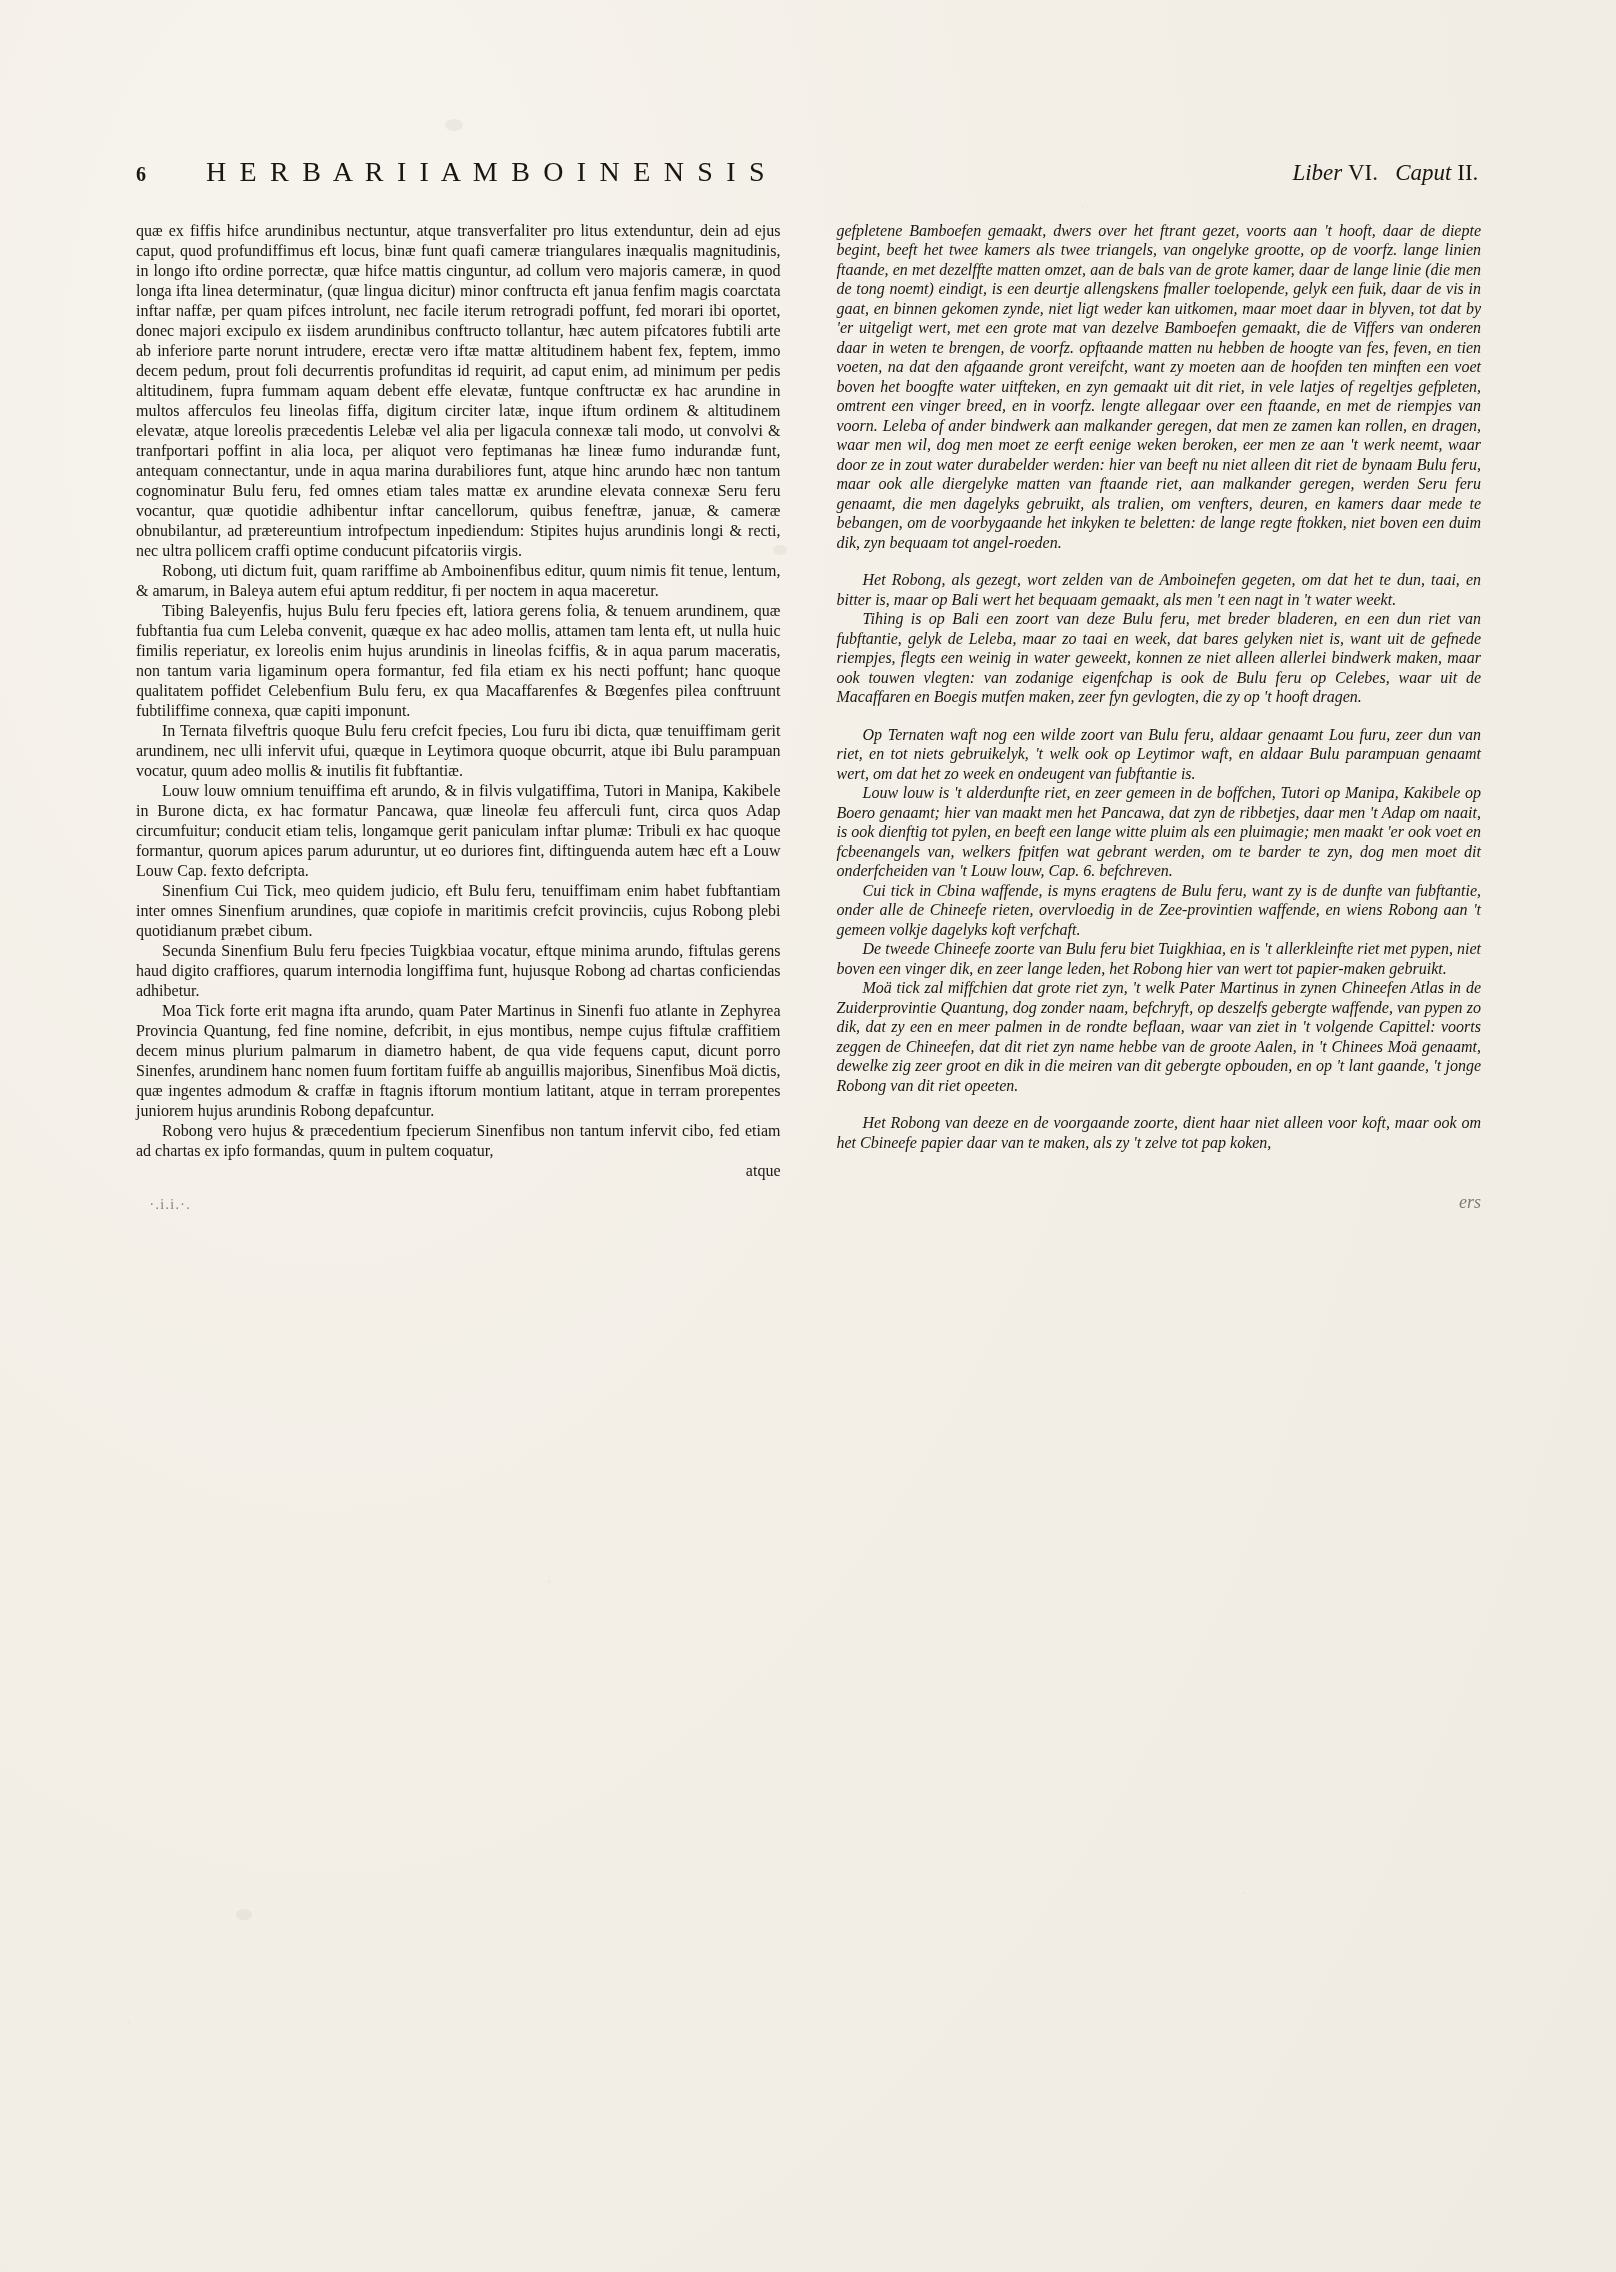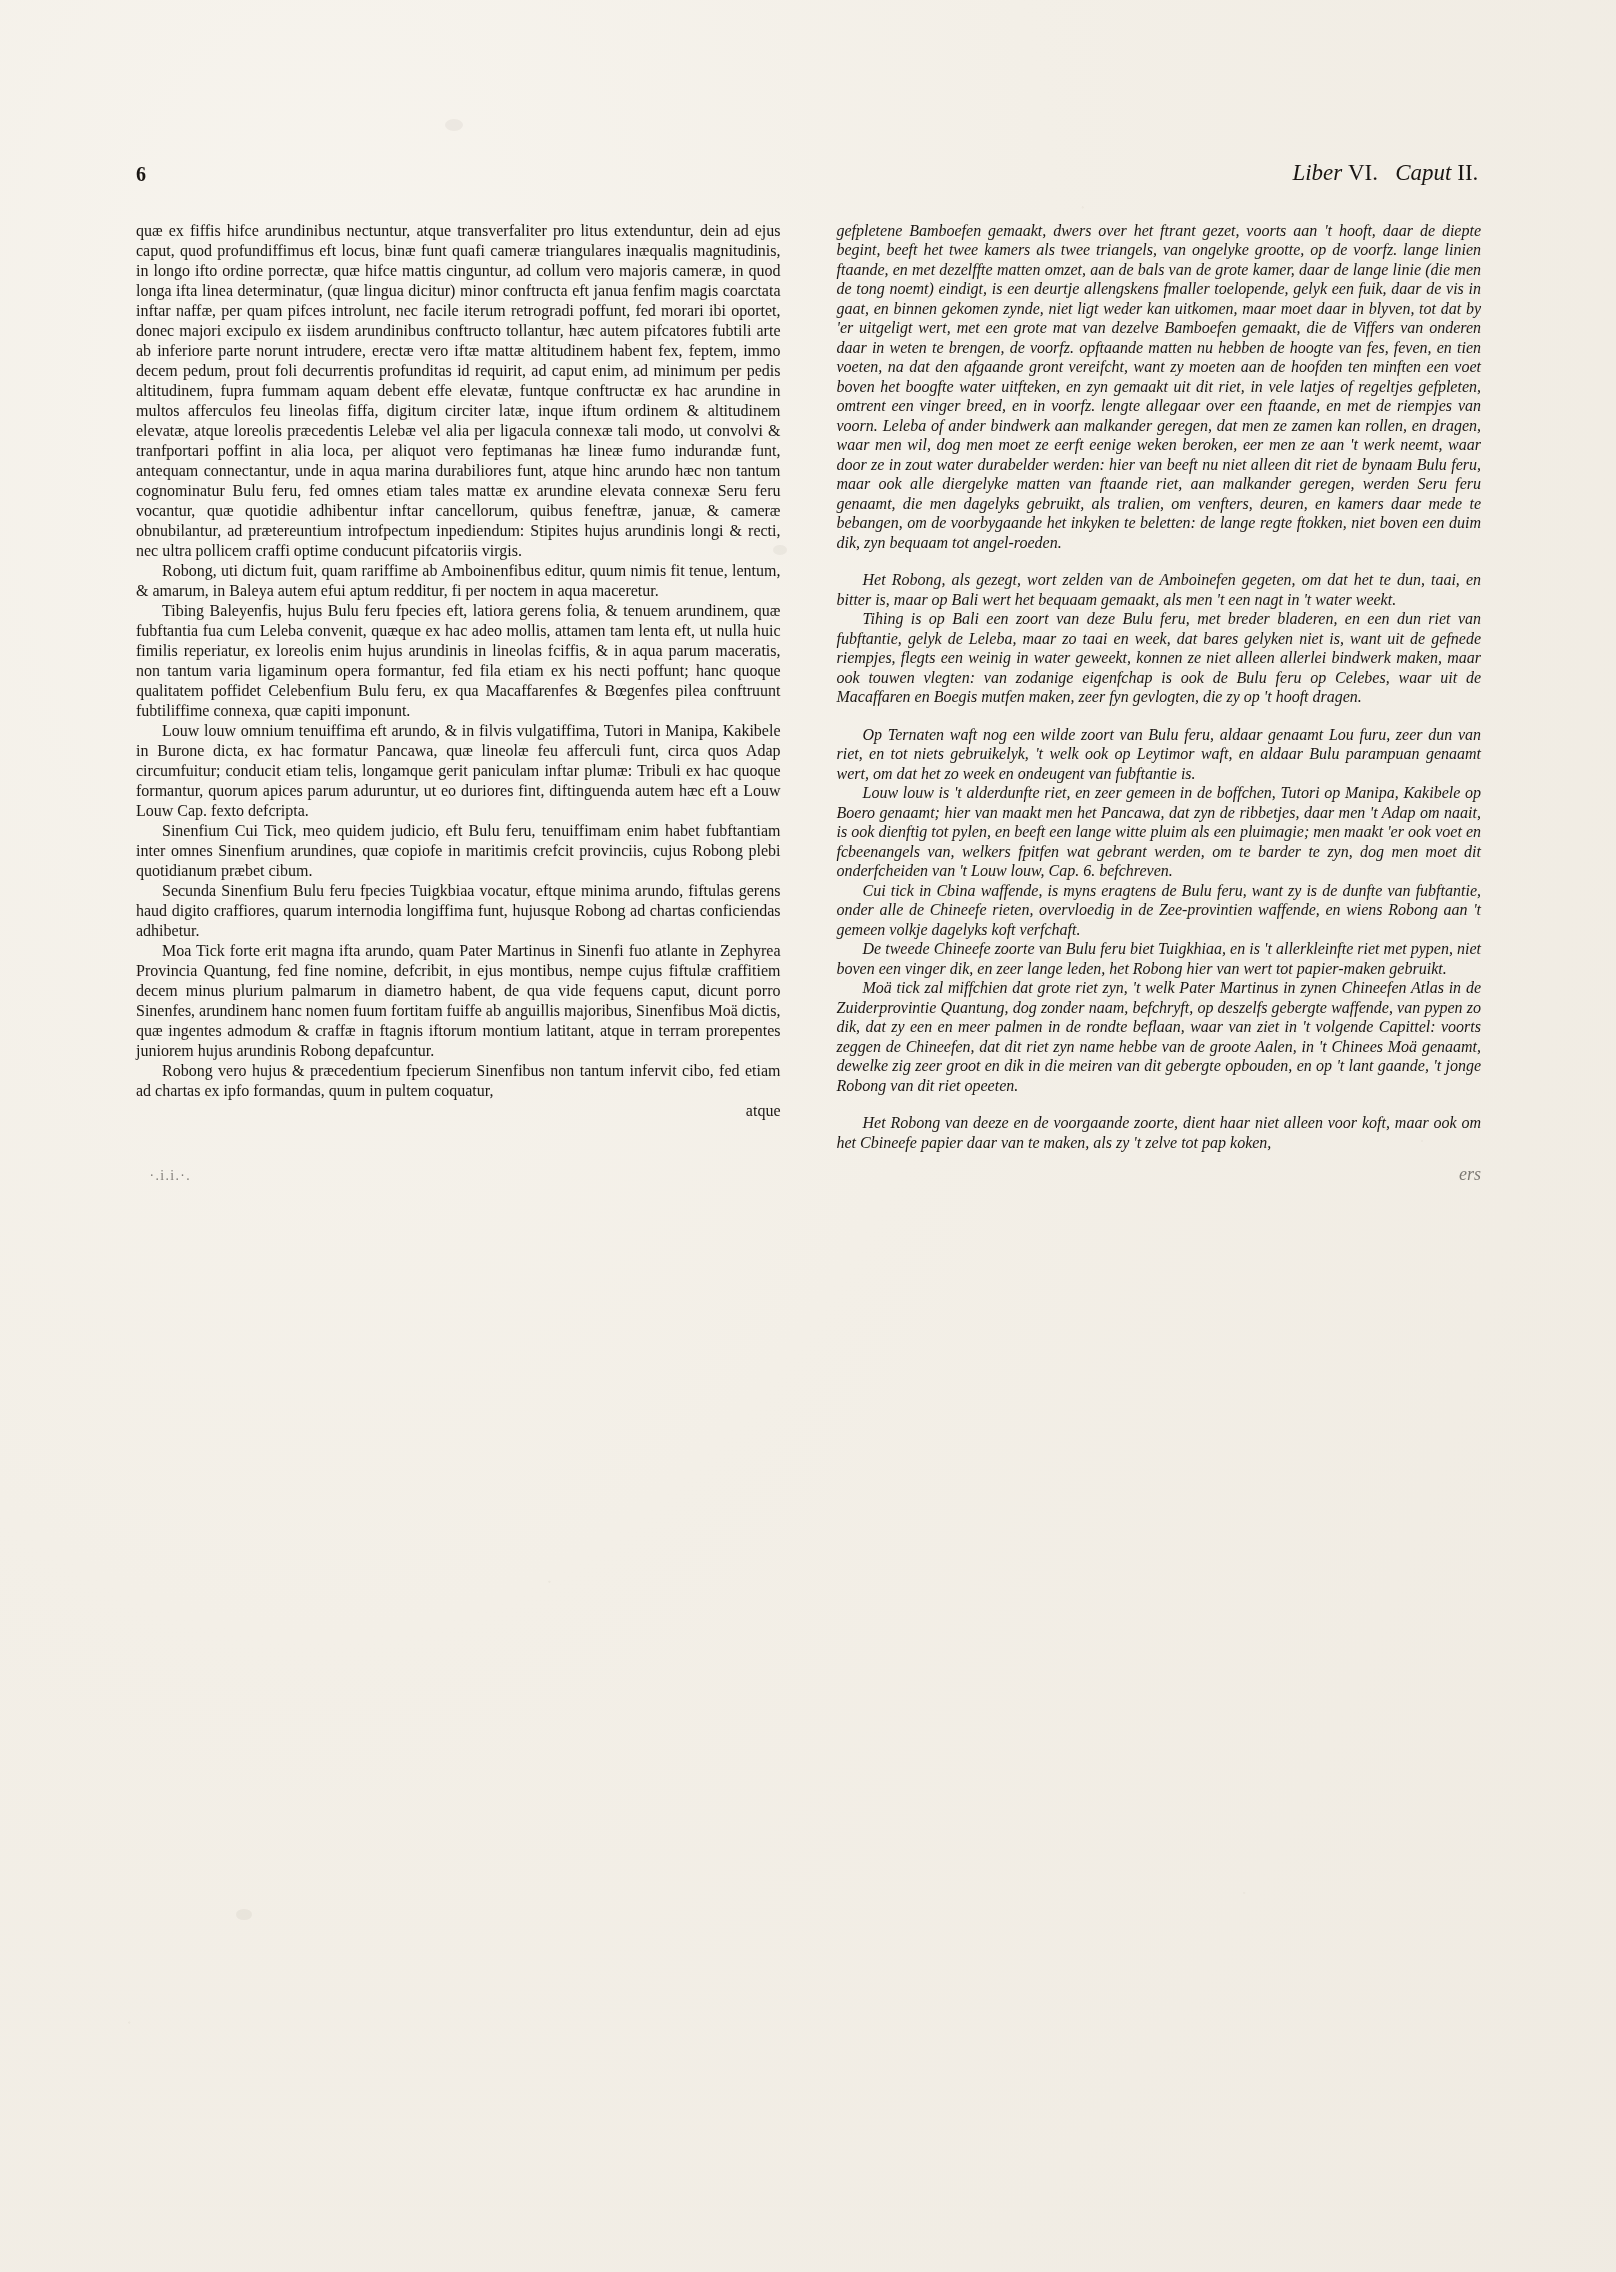--- a/index.html
+++ b/index.html
@@ -152,35 +152,37 @@
   <div id="speckle"></div>
 
   <div class="smudge" style="left:445px; top:119px; width:18px; height:11.8px;"></div>
   <div class="smudge" style="left:773px; top:545px; width:13.6px; height:10px;"></div>
   <div class="smudge" style="left:236px; top:1909px; width:15.5px; height:11px;"></div>
 
   <div id="content">
 
     <div class="header">
       <div class="folio">6</div>
+      <div class="running-title">H E R B A R I I  A M B O I N E N S I S</div>
       <div class="header-right">
         <span class="cap">Liber</span>
         <span class="rom">VI.</span>
         &nbsp;
         <span class="cap">Caput</span>
         <span class="rom">II.</span>
       </div>
     </div>
 
     <div class="columns">
 
       <div class="col col-left">
         <p class="noindent">quæ ex fiffis hifce arundinibus nectuntur, atque transverfaliter pro litus extenduntur, dein ad ejus caput, quod profundiffimus eft locus, binæ funt quafi cameræ triangulares inæqualis magnitudinis, in longo ifto ordine porrectæ, quæ hifce mattis cinguntur, ad collum vero majoris cameræ, in quod longa ifta linea determinatur, (quæ lingua dicitur) minor conftructa eft janua fenfim magis coarctata inftar naffæ, per quam pifces introlunt, nec facile iterum retrogradi poffunt, fed morari ibi oportet, donec majori excipulo ex iisdem arundinibus conftructo tollantur, hæc autem pifcatores fubtili arte ab inferiore parte norunt intrudere, erectæ vero iftæ mattæ altitudinem habent fex, feptem, immo decem pedum, prout foli decurrentis profunditas id requirit, ad caput enim, ad minimum per pedis altitudinem, fupra fummam aquam debent effe elevatæ, funtque conftructæ ex hac arundine in multos afferculos feu lineolas fiffa, digitum circiter latæ, inque iftum ordinem &amp; altitudinem elevatæ, atque loreolis præcedentis Lelebæ vel alia per ligacula connexæ tali modo, ut convolvi &amp; tranfportari poffint in alia loca, per aliquot vero feptimanas hæ lineæ fumo indurandæ funt, antequam connectantur, unde in aqua marina durabiliores funt, atque hinc arundo hæc non tantum cognominatur Bulu feru, fed omnes etiam tales mattæ ex arundine elevata connexæ Seru feru vocantur, quæ quotidie adhibentur inftar cancellorum, quibus feneftræ, januæ, &amp; cameræ obnubilantur, ad prætereuntium introfpectum inpediendum: Stipites hujus arundinis longi &amp; recti, nec ultra pollicem craffi optime conducunt pifcatoriis virgis.</p>
         <p>Robong, uti dictum fuit, quam rariffime ab Amboinenfibus editur, quum nimis fit tenue, lentum, &amp; amarum, in Baleya autem efui aptum redditur, fi per noctem in aqua maceretur.</p>
         <p>Tibing Baleyenfis, hujus Bulu feru fpecies eft, latiora gerens folia, &amp; tenuem arundinem, quæ fubftantia fua cum Leleba convenit, quæque ex hac adeo mollis, attamen tam lenta eft, ut nulla huic fimilis reperiatur, ex loreolis enim hujus arundinis in lineolas fciffis, &amp; in aqua parum maceratis, non tantum varia ligaminum opera formantur, fed fila etiam ex his necti poffunt; hanc quoque qualitatem poffidet Celebenfium Bulu feru, ex qua Macaffarenfes &amp; Bœgenfes pilea conftruunt fubtiliffime connexa, quæ capiti imponunt.</p>
+        <p>In Ternata filveftris quoque Bulu feru crefcit fpecies, Lou furu ibi dicta, quæ tenuiffimam gerit arundinem, nec ulli infervit ufui, quæque in Leytimora quoque obcurrit, atque ibi Bulu parampuan vocatur, quum adeo mollis &amp; inutilis fit fubftantiæ.</p>
         <p>Louw louw omnium tenuiffima eft arundo, &amp; in filvis vulgatiffima, Tutori in Manipa, Kakibele in Burone dicta, ex hac formatur Pancawa, quæ lineolæ feu afferculi funt, circa quos Adap circumfuitur; conducit etiam telis, longamque gerit paniculam inftar plumæ: Tribuli ex hac quoque formantur, quorum apices parum aduruntur, ut eo duriores fint, diftinguenda autem hæc eft a Louw Louw Cap. fexto defcripta.</p>
         <p>Sinenfium Cui Tick, meo quidem judicio, eft Bulu feru, tenuiffimam enim habet fubftantiam inter omnes Sinenfium arundines, quæ copiofe in maritimis crefcit provinciis, cujus Robong plebi quotidianum præbet cibum.</p>
         <p>Secunda Sinenfium Bulu feru fpecies Tuigkbiaa vocatur, eftque minima arundo, fiftulas gerens haud digito craffiores, quarum internodia longiffima funt, hujusque Robong ad chartas conficiendas adhibetur.</p>
         <p>Moa Tick forte erit magna ifta arundo, quam Pater Martinus in Sinenfi fuo atlante in Zephyrea Provincia Quantung, fed fine nomine, defcribit, in ejus montibus, nempe cujus fiftulæ craffitiem decem minus plurium palmarum in diametro habent, de qua vide fequens caput, dicunt porro Sinenfes, arundinem hanc nomen fuum fortitam fuiffe ab anguillis majoribus, Sinenfibus Moä dictis, quæ ingentes admodum &amp; craffæ in ftagnis iftorum montium latitant, atque in terram prorepentes juniorem hujus arundinis Robong depafcuntur.</p>
         <p>Robong vero hujus &amp; præcedentium fpecierum Sinenfibus non tantum infervit cibo, fed etiam ad chartas ex ipfo formandas, quum in pultem coquatur,</p>
         <p class="catchword">atque</p>
         <div class="sig">·.i.i.·.</div>
       </div>
 
       <div class="col col-right">

